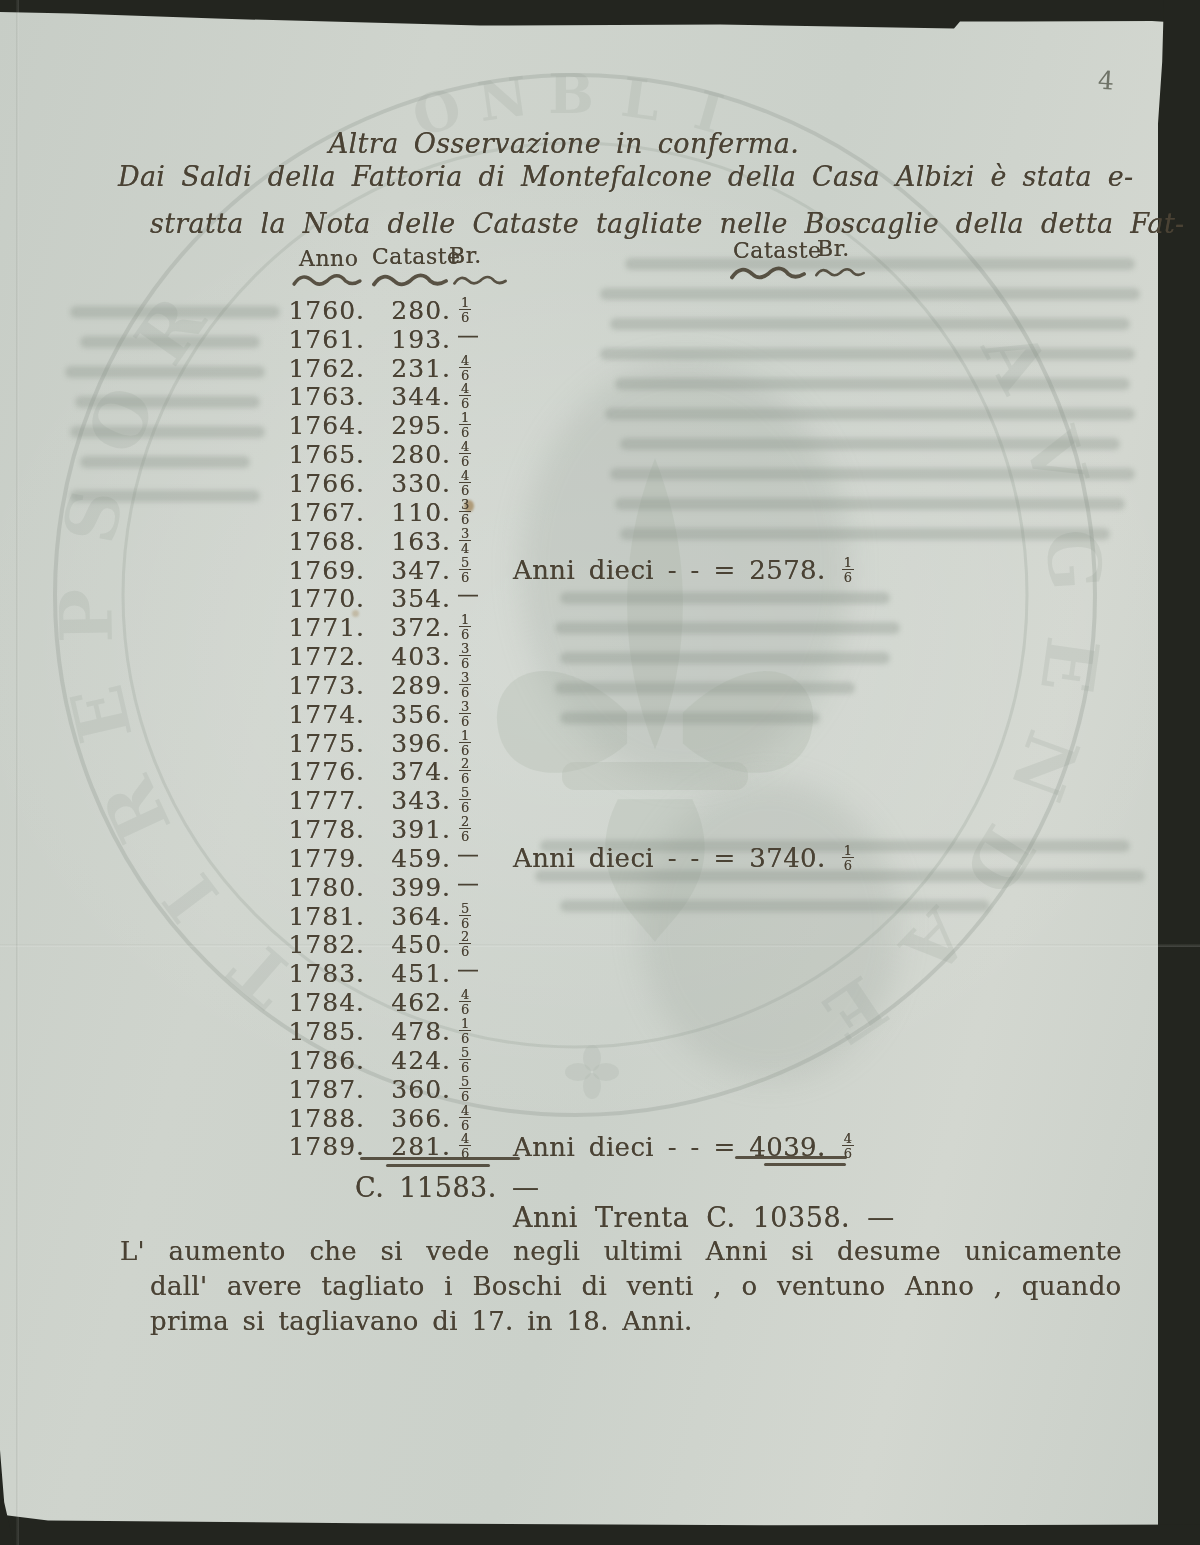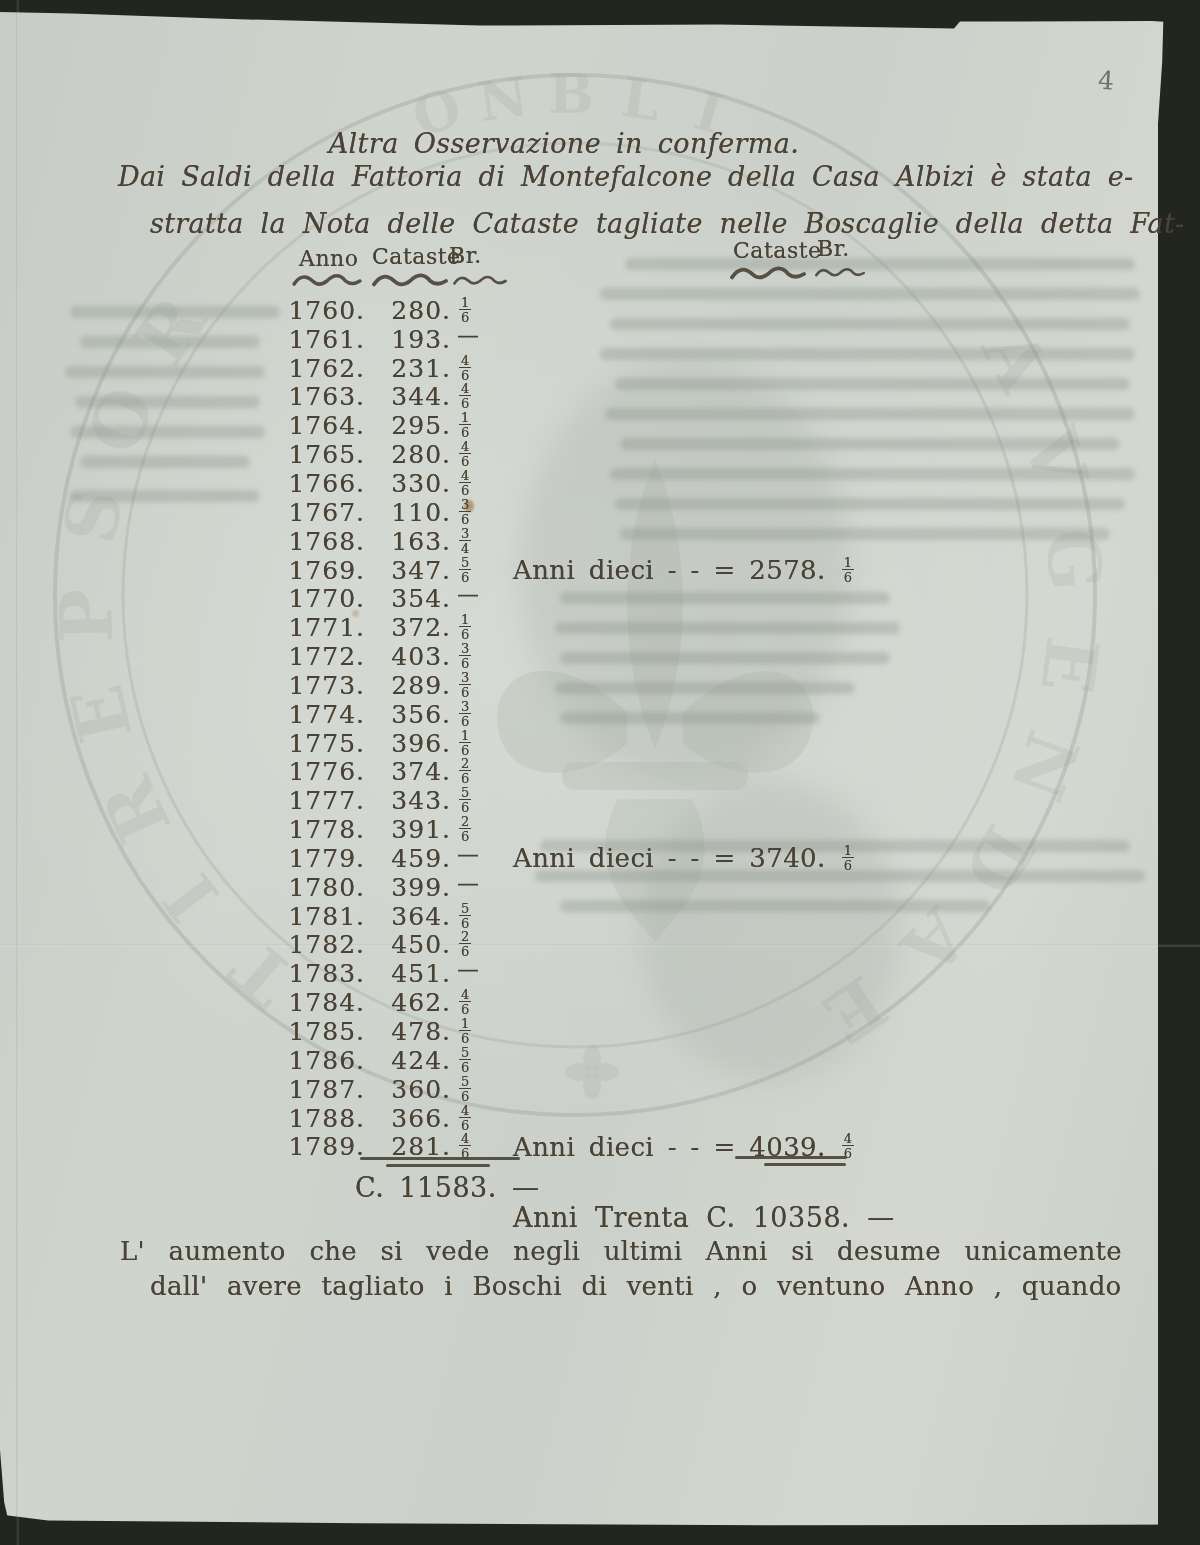--- a/index.html
+++ b/index.html
@@ -429,14 +429,15 @@
   <div class="sumrule" style="left:360px;top:1157px;width:160px;"></div>
   <div class="sumrule" style="left:386px;top:1164px;width:104px;"></div>
   <div class="sumrule" style="left:735px;top:1156px;width:112px;"></div>
   <div class="sumrule" style="left:764px;top:1163px;width:82px;"></div>
 
   <div class="totals tot-left inkt">C. 11583. —</div>
   <div class="totals tot-right inkt">Anni Trenta C. 10358. —</div>
 
   <div class="para para1 inkt">L' aumento che si vede negli ultimi Anni si desume unicamente</div>
   <div class="para para2 inkt">dall' avere tagliato i Boschi di venti , o ventuno Anno , quando</div>
+  <div class="para para3 inkt">prima si tagliavano di 17. in 18. Anni.</div>
 
 </div>
 
 </body></html>

